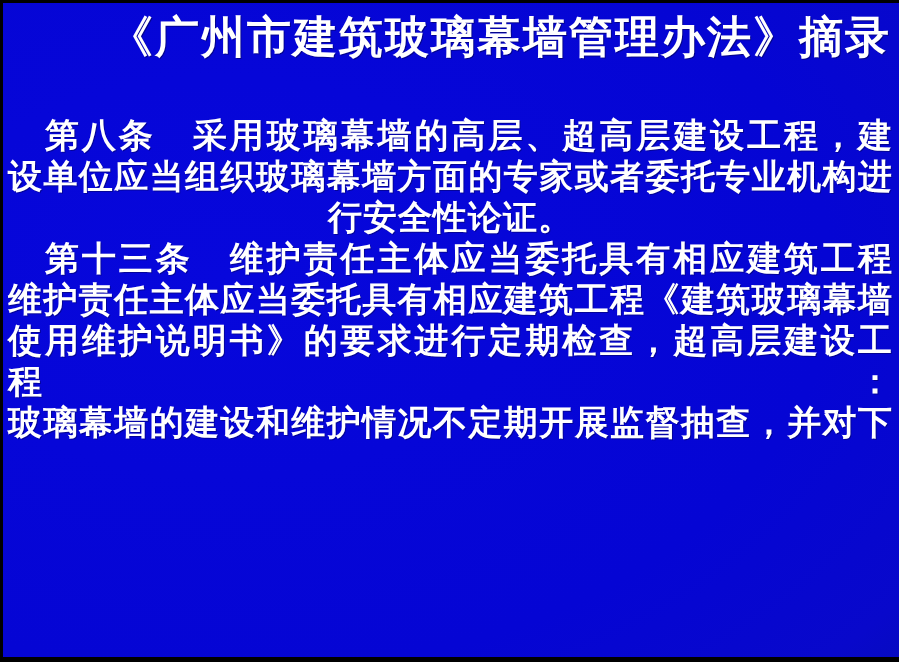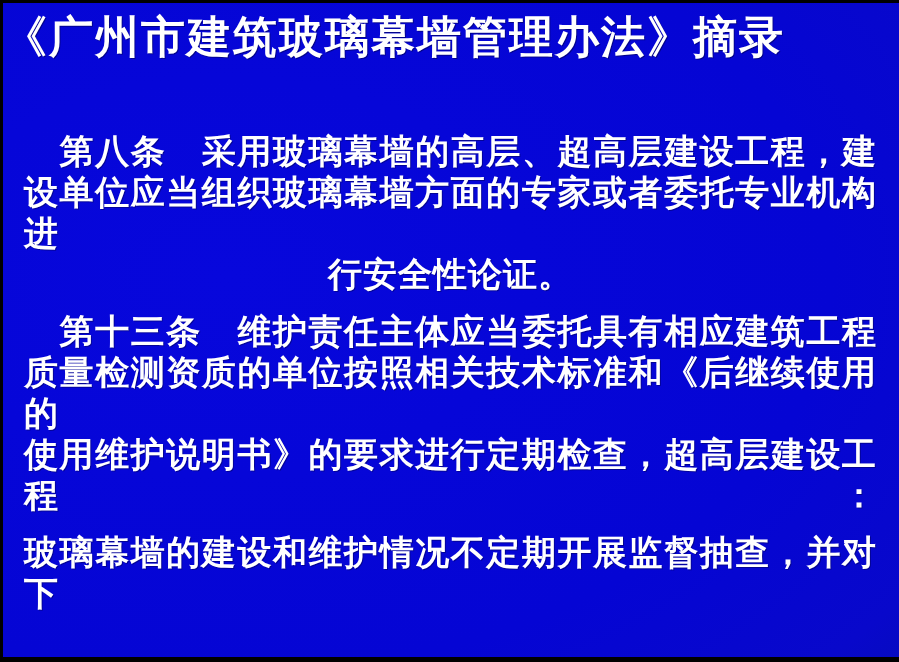--- a/index.html
+++ b/index.html
@@ -24,37 +24,37 @@
         #0013a0 82%,
         #000a77 93%,
         #000357 100%);
     color: #ffffff;
   }
   .title {
     position: absolute;
     top: 11px;
     left: 0;
     right: 8px;
-    text-align: left;
+    text-align: right;
     font-family: "Liberation Sans", sans-serif;
     font-weight: bold;
     font-size: 44px;
     line-height: 1.05;
     letter-spacing: 2px;
     white-space: pre;
     text-shadow: 1px 1px 0 rgba(0,0,0,0.35);
   }
   .body {
     position: absolute;
     top: 112px;
     left: 5px;
     right: 6px;
   }
   .paragraph {
-    margin: 16px;
+    margin: 0;
   }
   .line {
     font-family: "Liberation Serif", serif;
     font-weight: bold;
     font-size: 34px;
     line-height: 41px;
     letter-spacing: 1px;
     white-space: pre-wrap;
     text-align: center;
     text-shadow: 1px 1px 0 rgba(0,0,0,0.3);
@@ -71,20 +71,20 @@
 <div class="slide">
   <div class="title">《广州市建筑玻璃幕墙管理办法》摘录</div>
   <div class="body">
       <div class="paragraph">
         <div class="line fill">　第八条　采用玻璃幕墙的高层、超高层建设工程，建</div>
         <div class="line fill">设单位应当组织玻璃幕墙方面的专家或者委托专业机构进</div>
         <div class="line">行安全性论证。</div>
       </div>
       <div class="paragraph">
         <div class="line fill">　第十三条　维护责任主体应当委托具有相应建筑工程</div>
-        <div class="line fill">质量检测资质的单位按照相关技术标准和《后继续使用的</div>
+        <div class="line fill">维护责任主体应当委托具有相应建筑工程《建筑玻璃幕墙</div>
         <div class="line fill">使用维护说明书》的要求进行定期检查，超高层建设工程：</div>
       </div>
       <div class="paragraph">
         <div class="line fill">玻璃幕墙的建设和维护情况不定期开展监督抽查，并对下</div>
       </div>
     </div>
 </div>
 
 </body></html>

